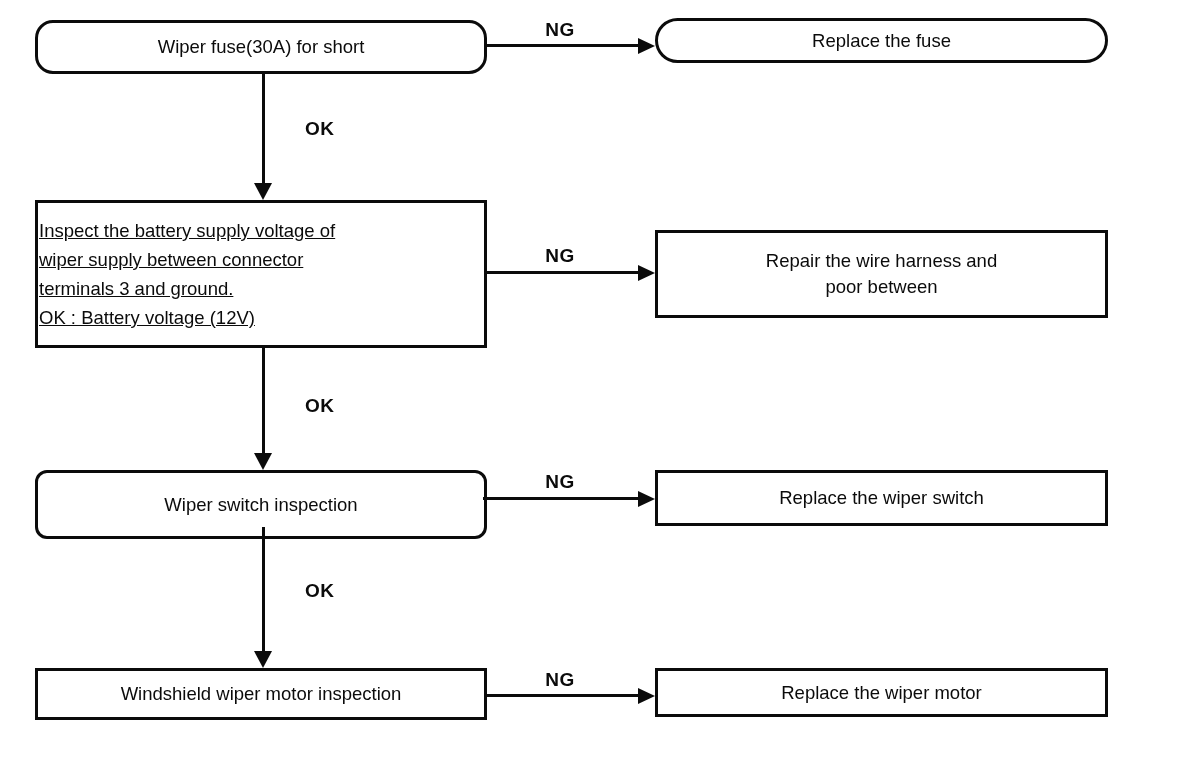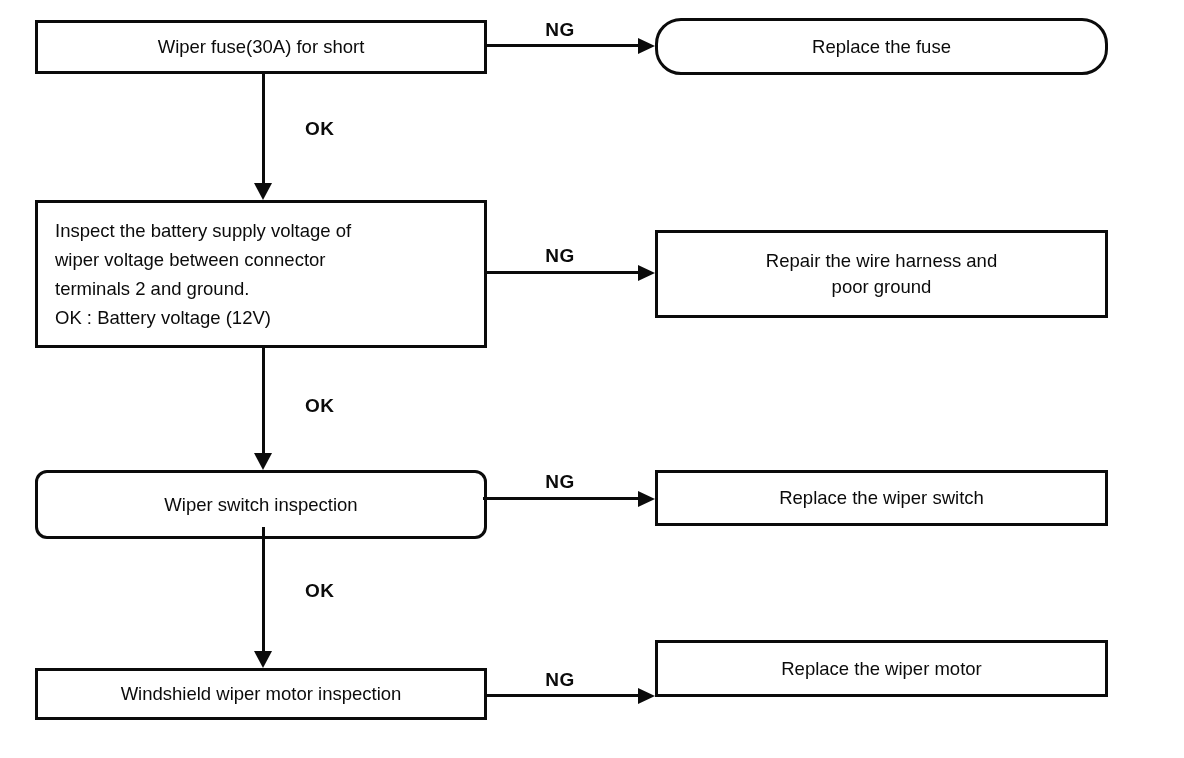--- a/index.html
+++ b/index.html
@@ -27,22 +27,23 @@
     flex-direction: column;
     font-size: 18.5px;
     line-height: 26px;
     text-align: center;
   }
   .box.left-col  { left: 35px;  width: 452px; }
   .box.right-col { left: 655px; width: 453px; }
   .box.align-left {
     align-items: flex-start;
     text-align: left;
-    padding: 6px 14px 6px 17px;
+    padding: 6px 14px 6px 1px;
     line-height: 29px;
+    text-decoration: underline;
   }
   .hline {
     position: absolute;
     height: 3px;
     background: #0b0b0b;
   }
   .vline {
     position: absolute;
     width: 3px;
     background: #0b0b0b;
@@ -77,46 +78,46 @@
     font-size: 19px;
     letter-spacing: 0.5px;
     margin-left: 28px;
   }
 </style>
 </head>
 <body>
 
 <div class="page">
 
-  <div class="box left-col" style="top:20px; height:54px;">
+  <div class="box left-col" style="top:20px; height:54px;border-radius:18px;">
     <div>Wiper fuse(30A) for short</div>
   </div>
   <div class="hline" style="left:485px; top:44px; width:153px;"></div>
   <div class="arrow-right" style="left:638px; top:38px;"></div>
   <div class="edge-label" style="left:530px; top:19px;">NG</div>
-  <div class="box right-col" style="top:18px; height:57px;border-radius:26px;">
+  <div class="box right-col" style="top:18px; height:45px;border-radius:26px;">
     <div>Replace the fuse</div>
   </div>
 
   <div class="vline" style="left:262px; top:74px; height:109px;"></div>
   <div class="arrow-down" style="left:254px; top:183px;"></div>
   <div class="ok-label" style="left:277px; top:118px;">OK</div>
 
   <div class="box left-col align-left" style="top:200px; height:148px;">
     <div>Inspect the battery supply voltage of</div>
-    <div>wiper voltage between connector</div>
-    <div>terminals 2 and ground.</div>
+    <div>wiper supply between connector</div>
+    <div>terminals 3 and ground.</div>
     <div>OK : Battery voltage (12V)</div>
   </div>
   <div class="hline" style="left:485px; top:271px; width:153px;"></div>
   <div class="arrow-right" style="left:638px; top:265px;"></div>
   <div class="edge-label" style="left:530px; top:245px;">NG</div>
   <div class="box right-col" style="top:230px; height:88px;text-align:center;">
     <div>Repair the wire harness and</div>
-    <div>poor ground</div>
+    <div>poor between</div>
   </div>
 
   <div class="vline" style="left:262px; top:348px; height:105px;"></div>
   <div class="arrow-down" style="left:254px; top:453px;"></div>
   <div class="ok-label" style="left:277px; top:395px;">OK</div>
 
   <div class="box left-col" style="top:470px; height:69px;border-radius:12px;">
     <div>Wiper switch inspection</div>
   </div>
   <div class="hline" style="left:483px; top:497px; width:155px;"></div>
@@ -129,17 +130,17 @@
   <div class="vline" style="left:262px; top:527px; height:124px;"></div>
   <div class="arrow-down" style="left:254px; top:651px;"></div>
   <div class="ok-label" style="left:277px; top:580px;">OK</div>
 
   <div class="box left-col" style="top:668px; height:52px;">
     <div>Windshield wiper motor inspection</div>
   </div>
   <div class="hline" style="left:484px; top:694px; width:154px;"></div>
   <div class="arrow-right" style="left:638px; top:688px;"></div>
   <div class="edge-label" style="left:530px; top:669px;">NG</div>
-  <div class="box right-col" style="top:640px; height:57px;">
+  <div class="box right-col" style="top:668px; height:49px;">
     <div>Replace the wiper motor</div>
   </div>
 
 </div>
 
 </body></html>

